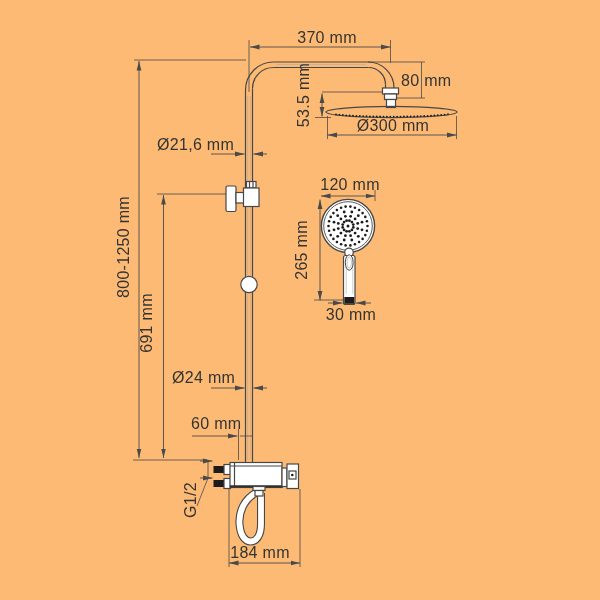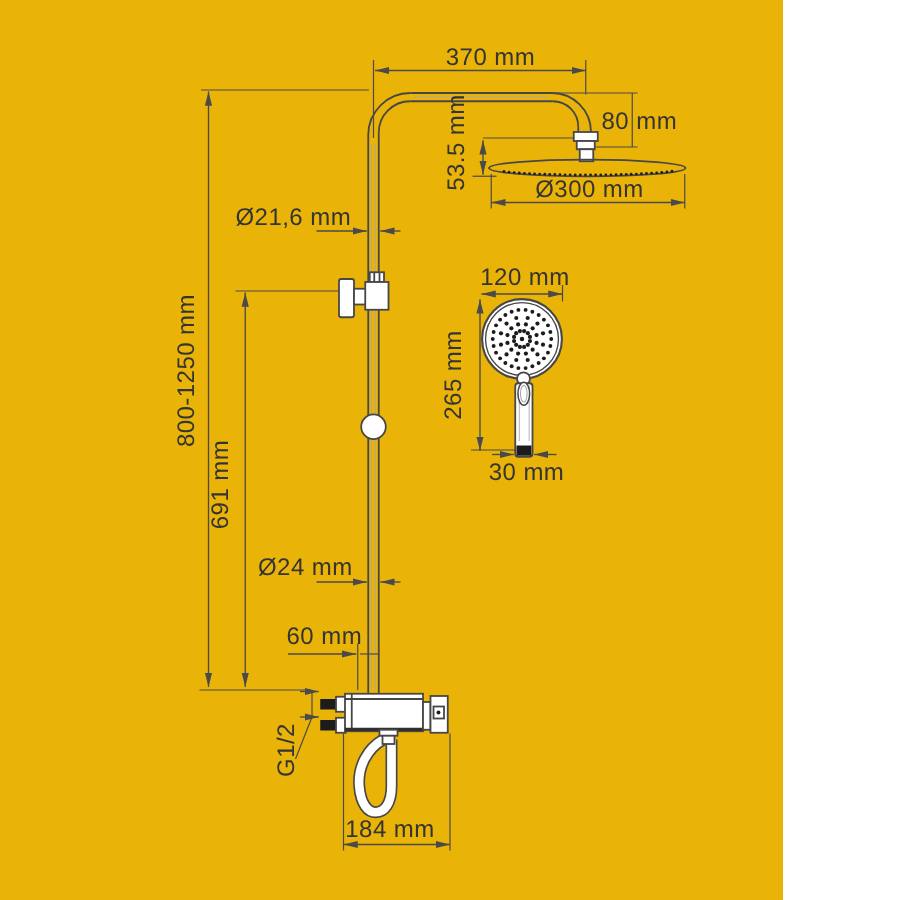--- a/index.html
+++ b/index.html
@@ -1,16 +1,16 @@
 <!DOCTYPE html>
 <html><head>
 <meta charset="utf-8">
 <style>
   html,body{margin:0;padding:0;background:#fff;}
-  .stage{width:522px;height:600px;position:relative;background:#eab308;overflow:hidden;}
+  .stage{width:600px;height:600px;position:relative;background:#fdba74;overflow:hidden;}
   svg{display:block;}
   .s   {stroke:#474747;stroke-width:1.2;fill:none;stroke-linecap:butt;}
   .sf  {stroke:#474747;stroke-width:1.2;fill:#fff;}
   .thin{stroke:#a8a8a8;stroke-width:.6;fill:none;}
   .dim {stroke:#4a4a4a;stroke-width:.9;fill:none;}
   .ext {stroke:#4a4a4a;stroke-width:.8;fill:none;}
   .blk {fill:#1c1c1c;stroke:none;}
   .thick{stroke:#2f2f2f;stroke-width:2.2;fill:none;}
   text{font-family:"Liberation Sans", sans-serif;font-size:16px;fill:#343434;letter-spacing:.3px;}
   .mid{text-anchor:middle;}

